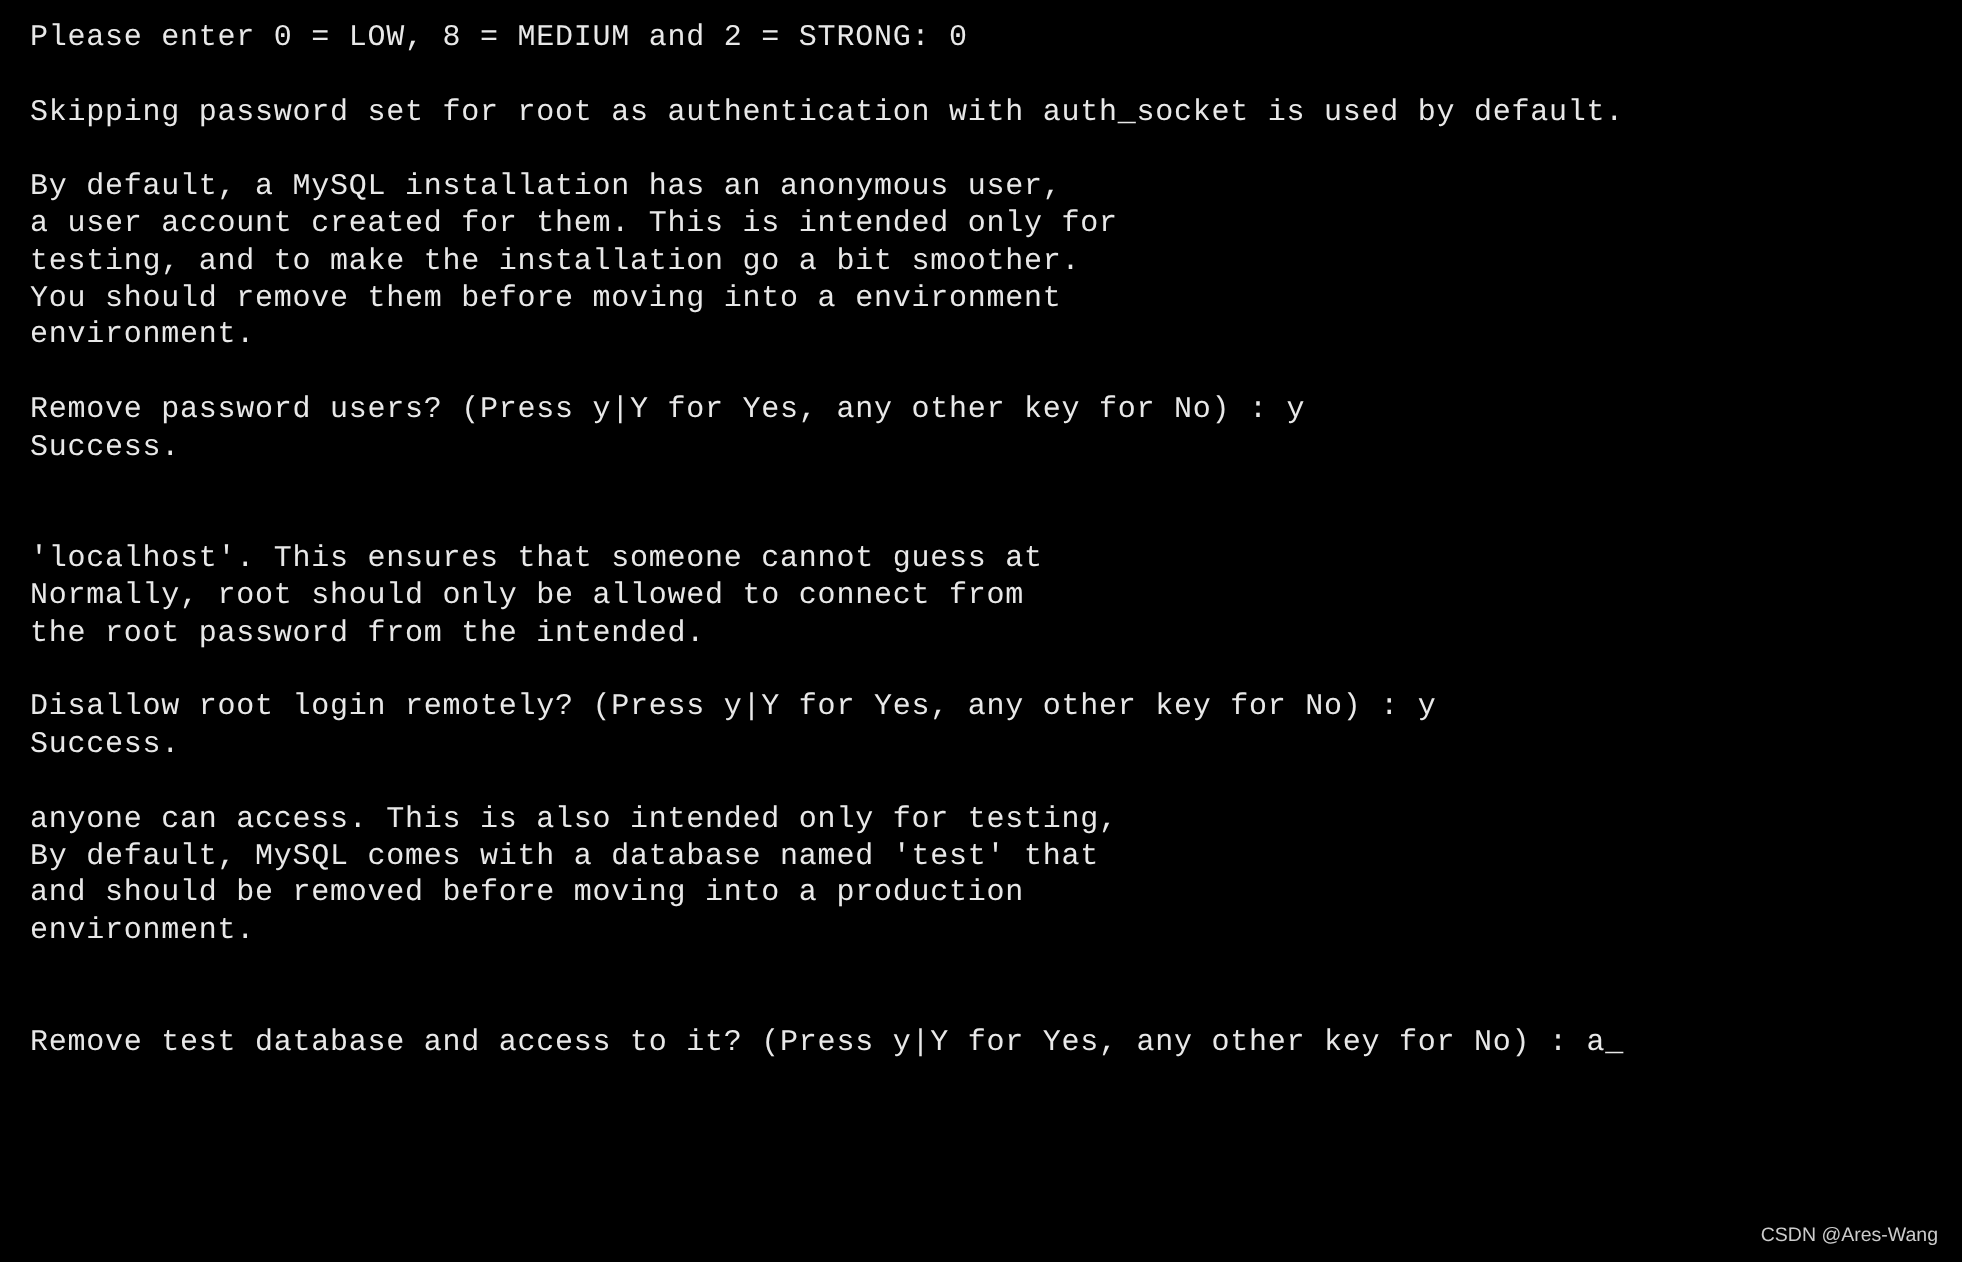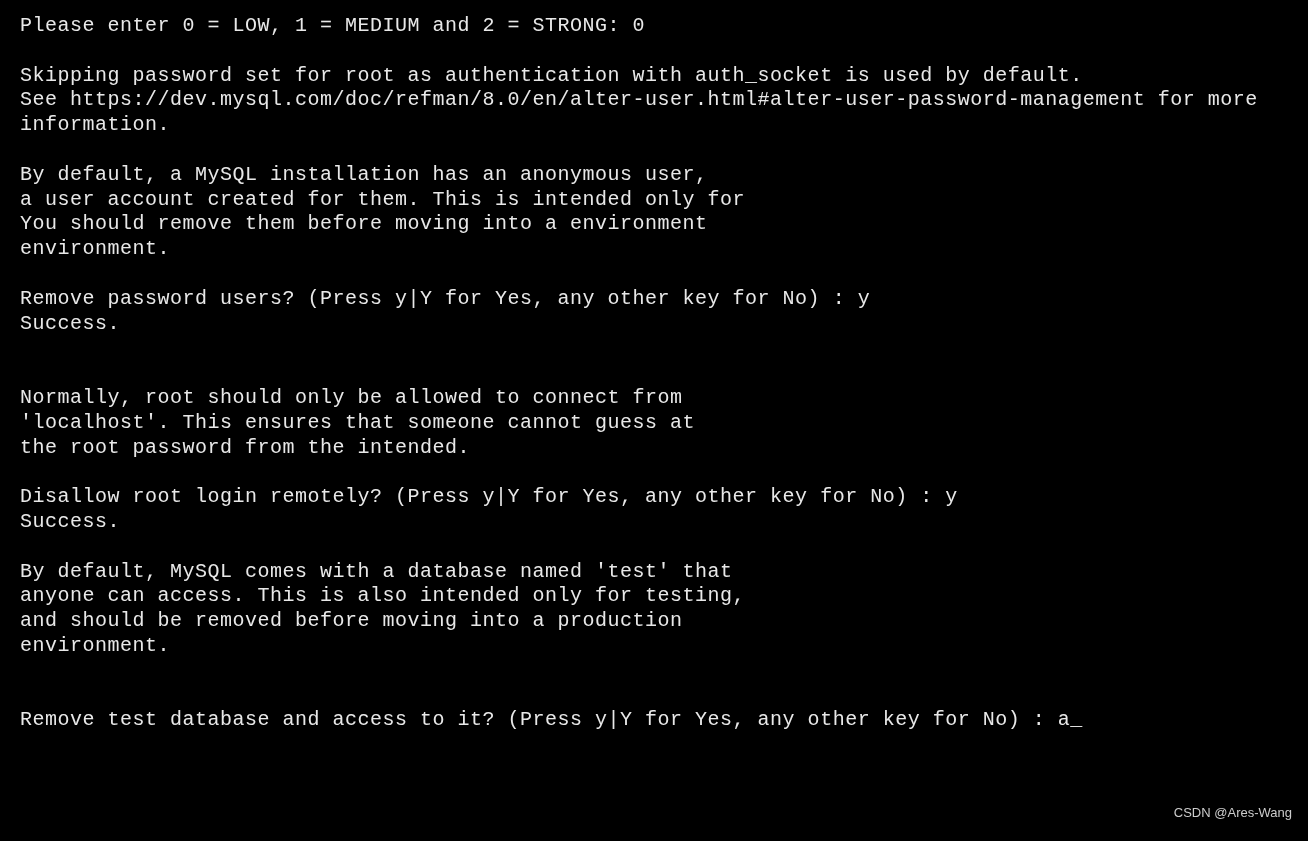--- a/index.html
+++ b/index.html
@@ -25,63 +25,63 @@
       word-wrap: break-word;
     }
     .blank-line {
       height: 1.24em;
     }
     .cursor {
       display: inline-block;
     }
     .watermark {
       position: absolute;
-      bottom: 20px;
+      bottom: 10px;
       right: 16px;
       font-size: 13px;
       color: #cccccc;
       font-family: Arial, sans-serif;
       letter-spacing: 0;
     }
     .input-area {
       display: inline;
       outline: none;
       border: none;
       background: transparent;
       color: inherit;
       font: inherit;
     }
   </style>
 </head>
 <body>
 
 <div id="terminal-output">
-    <div class="terminal-line"><span>Please enter 0 = LOW, 1 = MEDIUM and 2 = STRONG: </span><span>0</span></div>
+    <div class="terminal-line"><span>Please enter 0 = LOW, 8 = MEDIUM and 2 = STRONG: </span><span>0</span></div>
     <div class="blank-line"></div>
     <div class="terminal-line">Skipping password set for root as authentication with auth_socket is used by default.</div>
-    <div class="terminal-line">See https://dev.mysql.com/doc/refman/8.0/en/alter-user.html#alter-user-password-management for more information.</div>
     <div class="blank-line"></div>
     <div class="terminal-line">By default, a MySQL installation has an anonymous user,</div>
     <div class="terminal-line">a user account created for them. This is intended only for</div>
+    <div class="terminal-line">testing, and to make the installation go a bit smoother.</div>
     <div class="terminal-line">You should remove them before moving into a environment</div>
     <div class="terminal-line">environment.</div>
     <div class="blank-line"></div>
     <div class="terminal-line"><span>Remove password users? (Press y|Y for Yes, any other key for No) : </span><span>y</span></div>
     <div class="terminal-line">Success.</div>
     <div class="blank-line"></div>
     <div class="blank-line"></div>
+    <div class="terminal-line">'localhost'. This ensures that someone cannot guess at</div>
     <div class="terminal-line">Normally, root should only be allowed to connect from</div>
-    <div class="terminal-line">'localhost'. This ensures that someone cannot guess at</div>
     <div class="terminal-line">the root password from the intended.</div>
     <div class="blank-line"></div>
     <div class="terminal-line"><span>Disallow root login remotely? (Press y|Y for Yes, any other key for No) : </span><span>y</span></div>
     <div class="terminal-line">Success.</div>
     <div class="blank-line"></div>
+    <div class="terminal-line">anyone can access. This is also intended only for testing,</div>
     <div class="terminal-line">By default, MySQL comes with a database named 'test' that</div>
-    <div class="terminal-line">anyone can access. This is also intended only for testing,</div>
     <div class="terminal-line">and should be removed before moving into a production</div>
     <div class="terminal-line">environment.</div>
     <div class="blank-line"></div>
     <div class="blank-line"></div>
     <div class="terminal-line"><span>Remove test database and access to it? (Press y|Y for Yes, any other key for No) : </span><span class="input-area">a</span><span class="cursor">_</span></div>
   </div>
 
 <div class="watermark">CSDN @Ares-Wang</div>
 
 </body></html>

